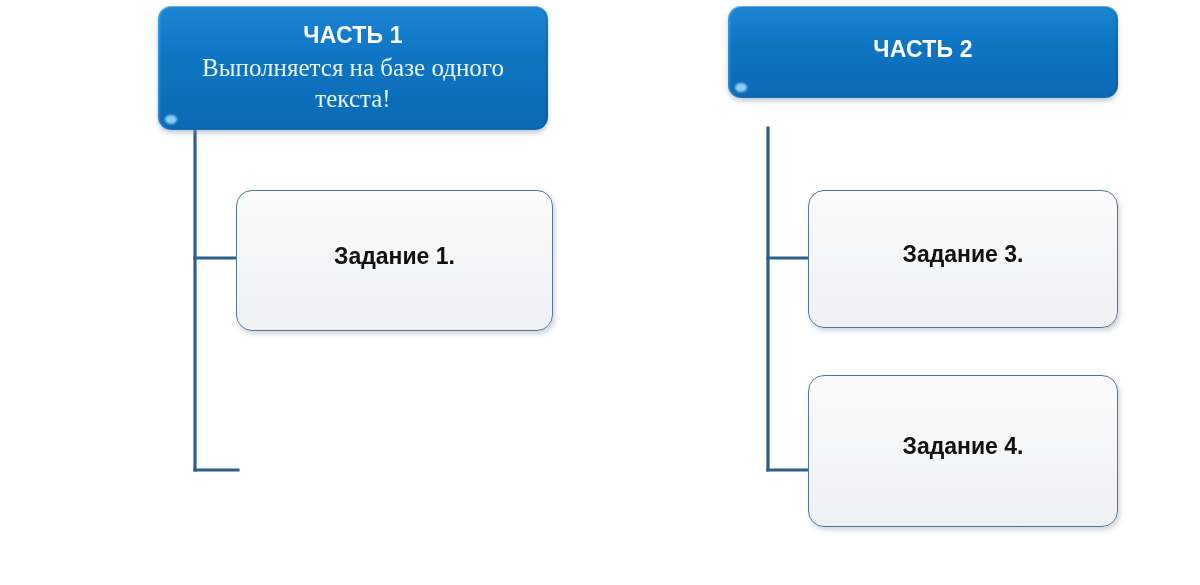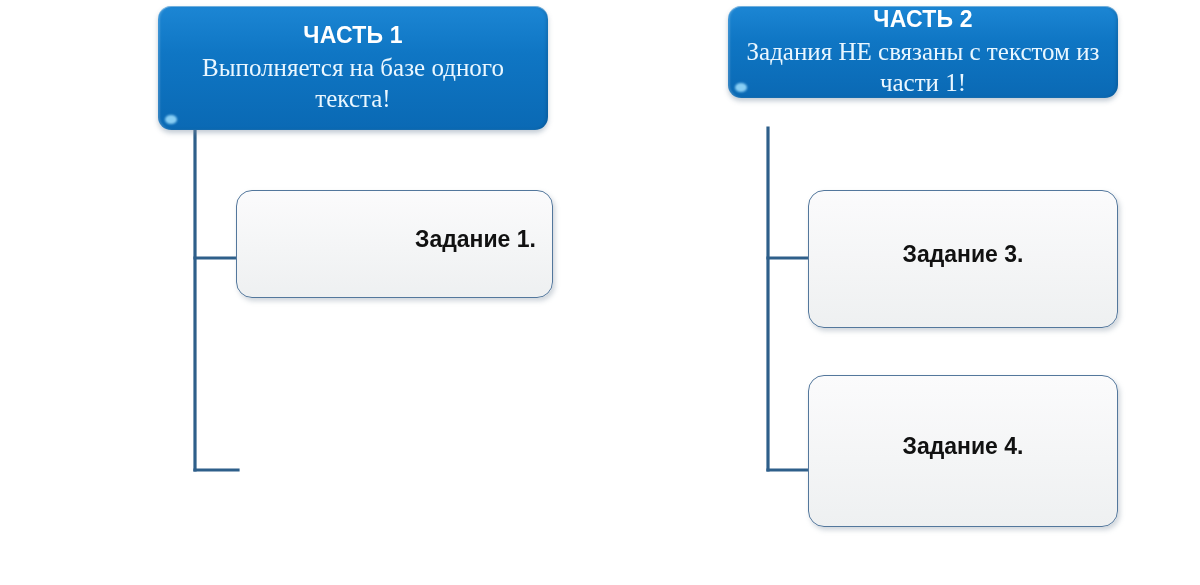--- a/index.html
+++ b/index.html
@@ -118,28 +118,27 @@
       <path d="M 768 258 L 810 258"></path>
       <path d="M 768 470 L 810 470"></path>
     </g>
   </svg>
 
   <div class="header-box" style="left:158px; top:6px; width:390px; height:124px;">
     <div class="header-title">ЧАСТЬ 1</div>
     <div class="header-sub">Выполняется на базе одного текста!</div>
   </div>
 
-  <div class="task-box" style="left:236px; top:190px; width:317px; height:108px;align-items:flex-end;">
+  <div class="task-box" style="left:236px; top:190px; width:317px; height:141px;">
     <div class="task-title">Задание 1.</div>
   </div>
 
 
   <div class="header-box" style="left:728px; top:6px; width:390px; height:92px;">
     <div class="header-title">ЧАСТЬ 2</div>
-    <div class="header-sub">Задания НЕ связаны с текстом из части 1!</div>
   </div>
 
   <div class="task-box" style="left:808px; top:190px; width:310px; height:138px;gap:26px;">
     <div class="task-title">Задание 3.</div>
   </div>
 
   <div class="task-box" style="left:808px; top:375px; width:310px; height:152px;gap:28px;">
     <div class="task-title">Задание 4.</div>
   </div>
 

